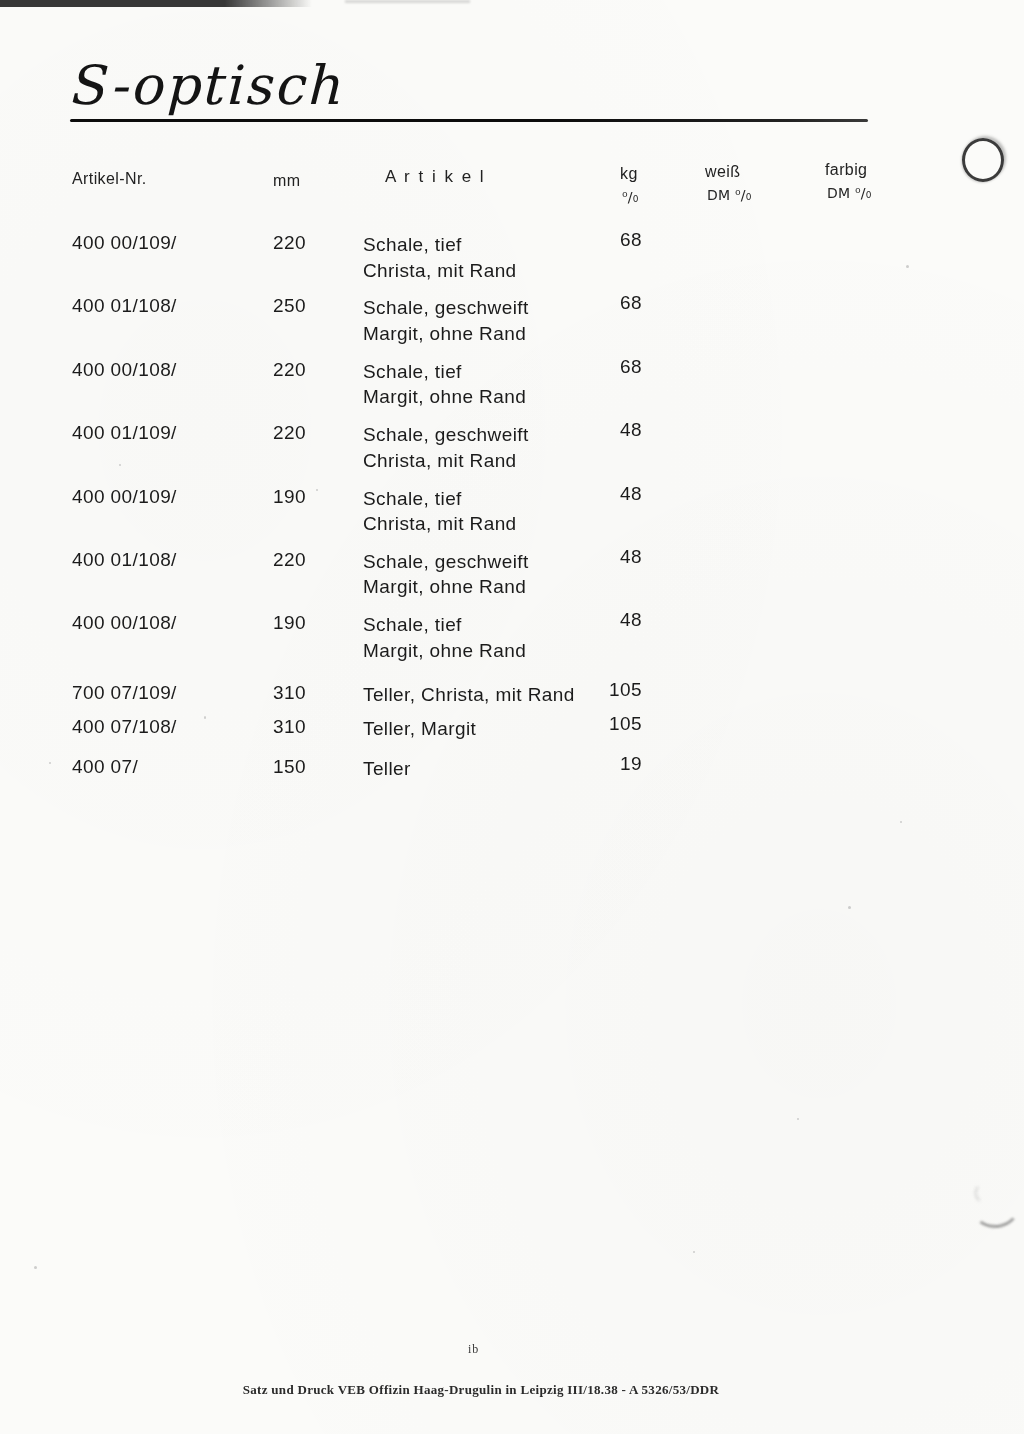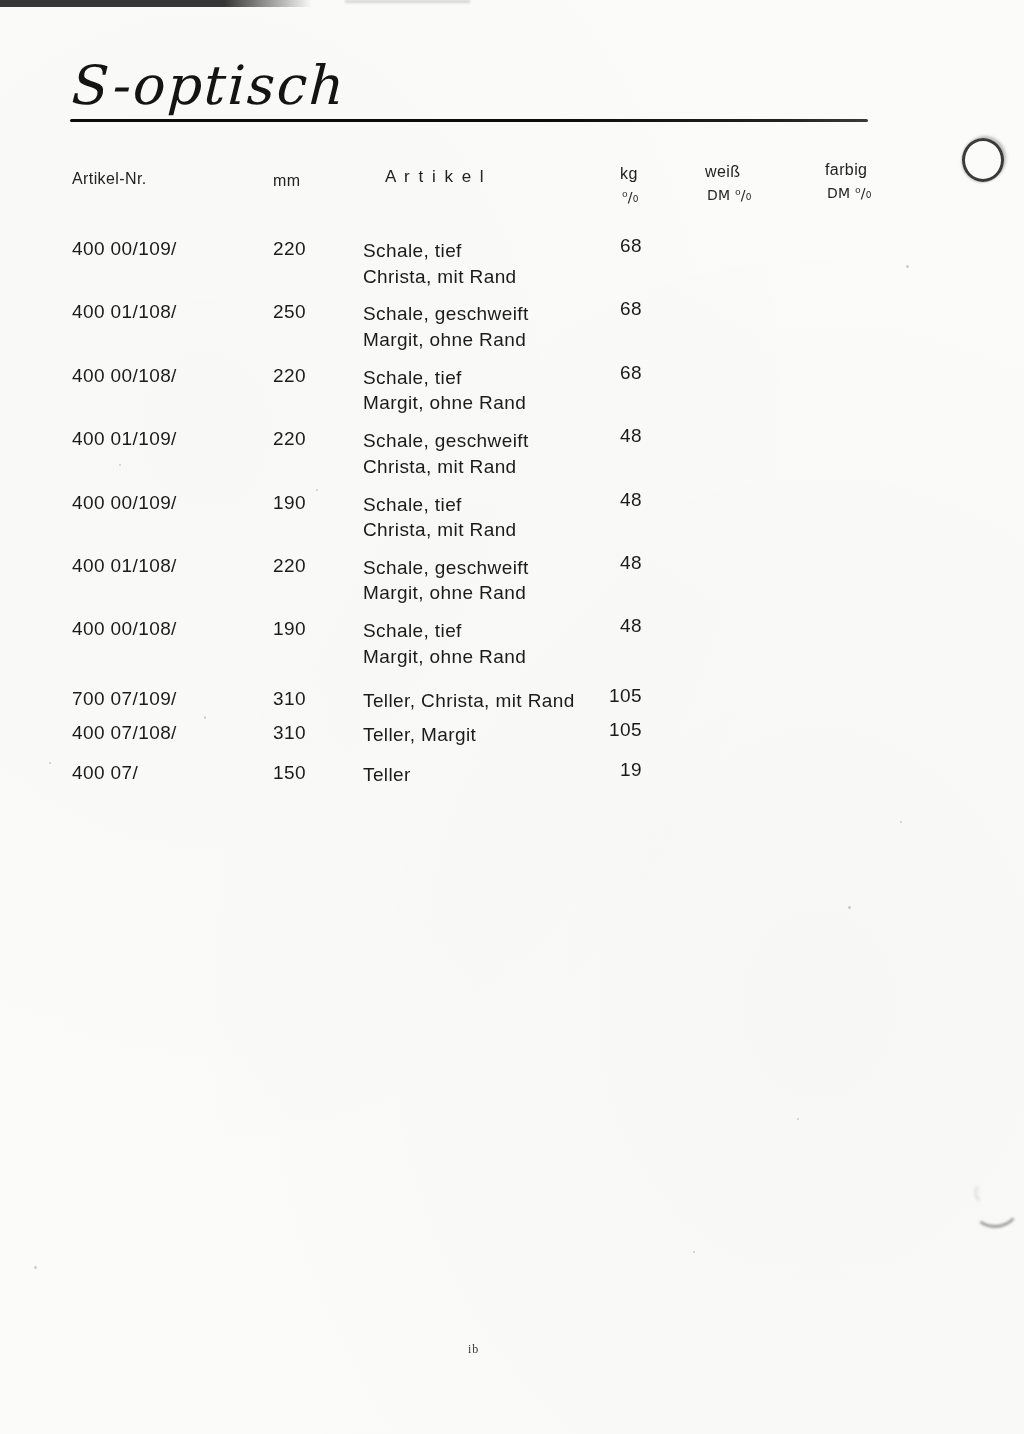--- a/index.html
+++ b/index.html
@@ -73,21 +73,21 @@
   .h-farbig-u{ left: 827px; top: 185px; }
   .unit {
     font-family: "DejaVu Sans", sans-serif;
     font-size: 14px;
     letter-spacing: 0.2px;
     color: #262626;
   }
   
   .rows {
     position: absolute;
-    left: 0; top: 238px;
+    left: 0; top: 232px;
     width: 873px;
   }
   .row { position: relative; }
   .row.double { height: 63.4px; }
   .row.single { height: 34px; }
   .row:nth-child(8)  { margin-top: 6px; }
   .row:nth-child(10) { margin-top: 6px; text-decoration: underline; }
   .cell {
     position: absolute;
     top: 0;
@@ -301,20 +301,21 @@
     <span class="cell c-kg">19</span>
     <span class="cell c-weiss"></span>
     <span class="cell c-farbig"></span>
   </div>
 </div>
 
   <div class="punch-top"></div>
   <div class="punch-bottom"></div>
 
   <div class="printer-mark">ib</div>
+  <div class="imprint">Satz und Druck VEB Offizin Haag-Drugulin in Leipzig III/18.38 - A 5326/53/DDR</div>
 
   <div class="speck" style="left:906px; top:265px; width:3px; height:3px;"></div>
   <div class="speck" style="left:119px; top:464px; width:2px; height:2px;"></div>
   <div class="speck" style="left:316px; top:489px; width:2px; height:2px;"></div>
   <div class="speck" style="left:204px; top:716px; width:2px; height:3px;"></div>
   <div class="speck" style="left:49px; top:762px; width:2px; height:2px;"></div>
   <div class="speck" style="left:900px; top:821px; width:2px; height:2px;"></div>
   <div class="speck" style="left:848px; top:906px; width:3px; height:3px;"></div>
   <div class="speck" style="left:797px; top:1118px; width:2px; height:2px;"></div>
   <div class="speck" style="left:693px; top:1251px; width:2px; height:2px;"></div>

